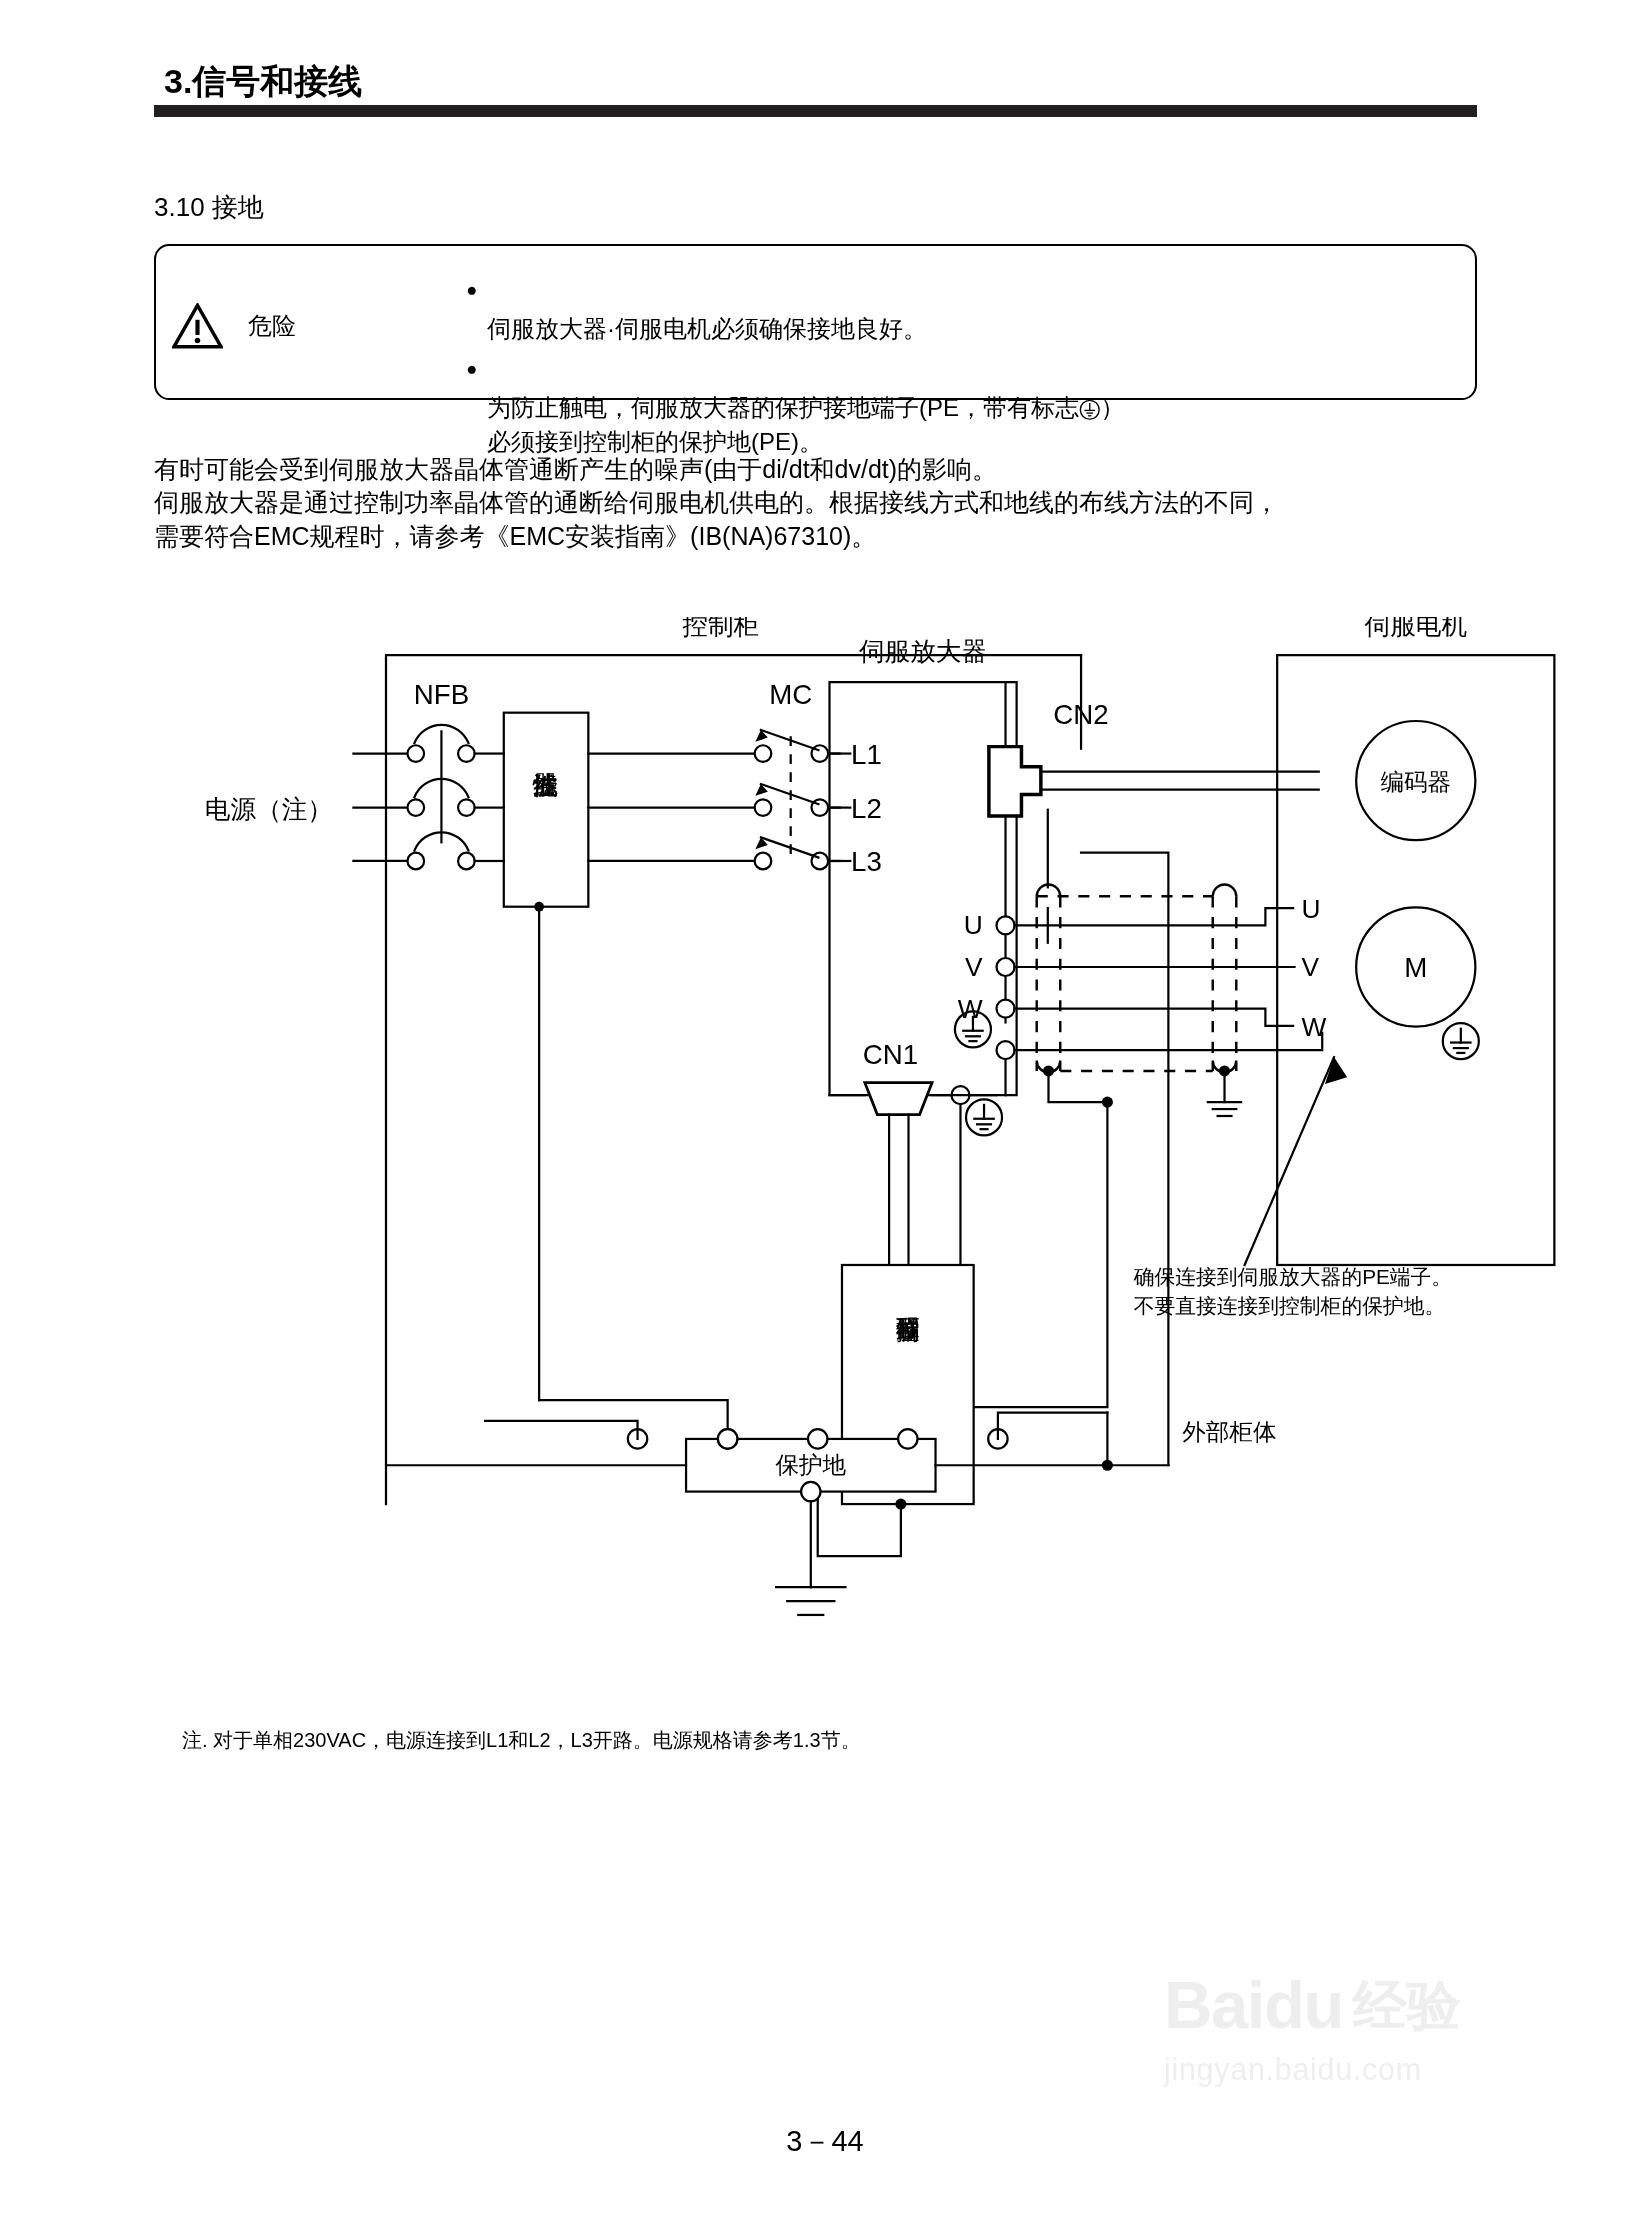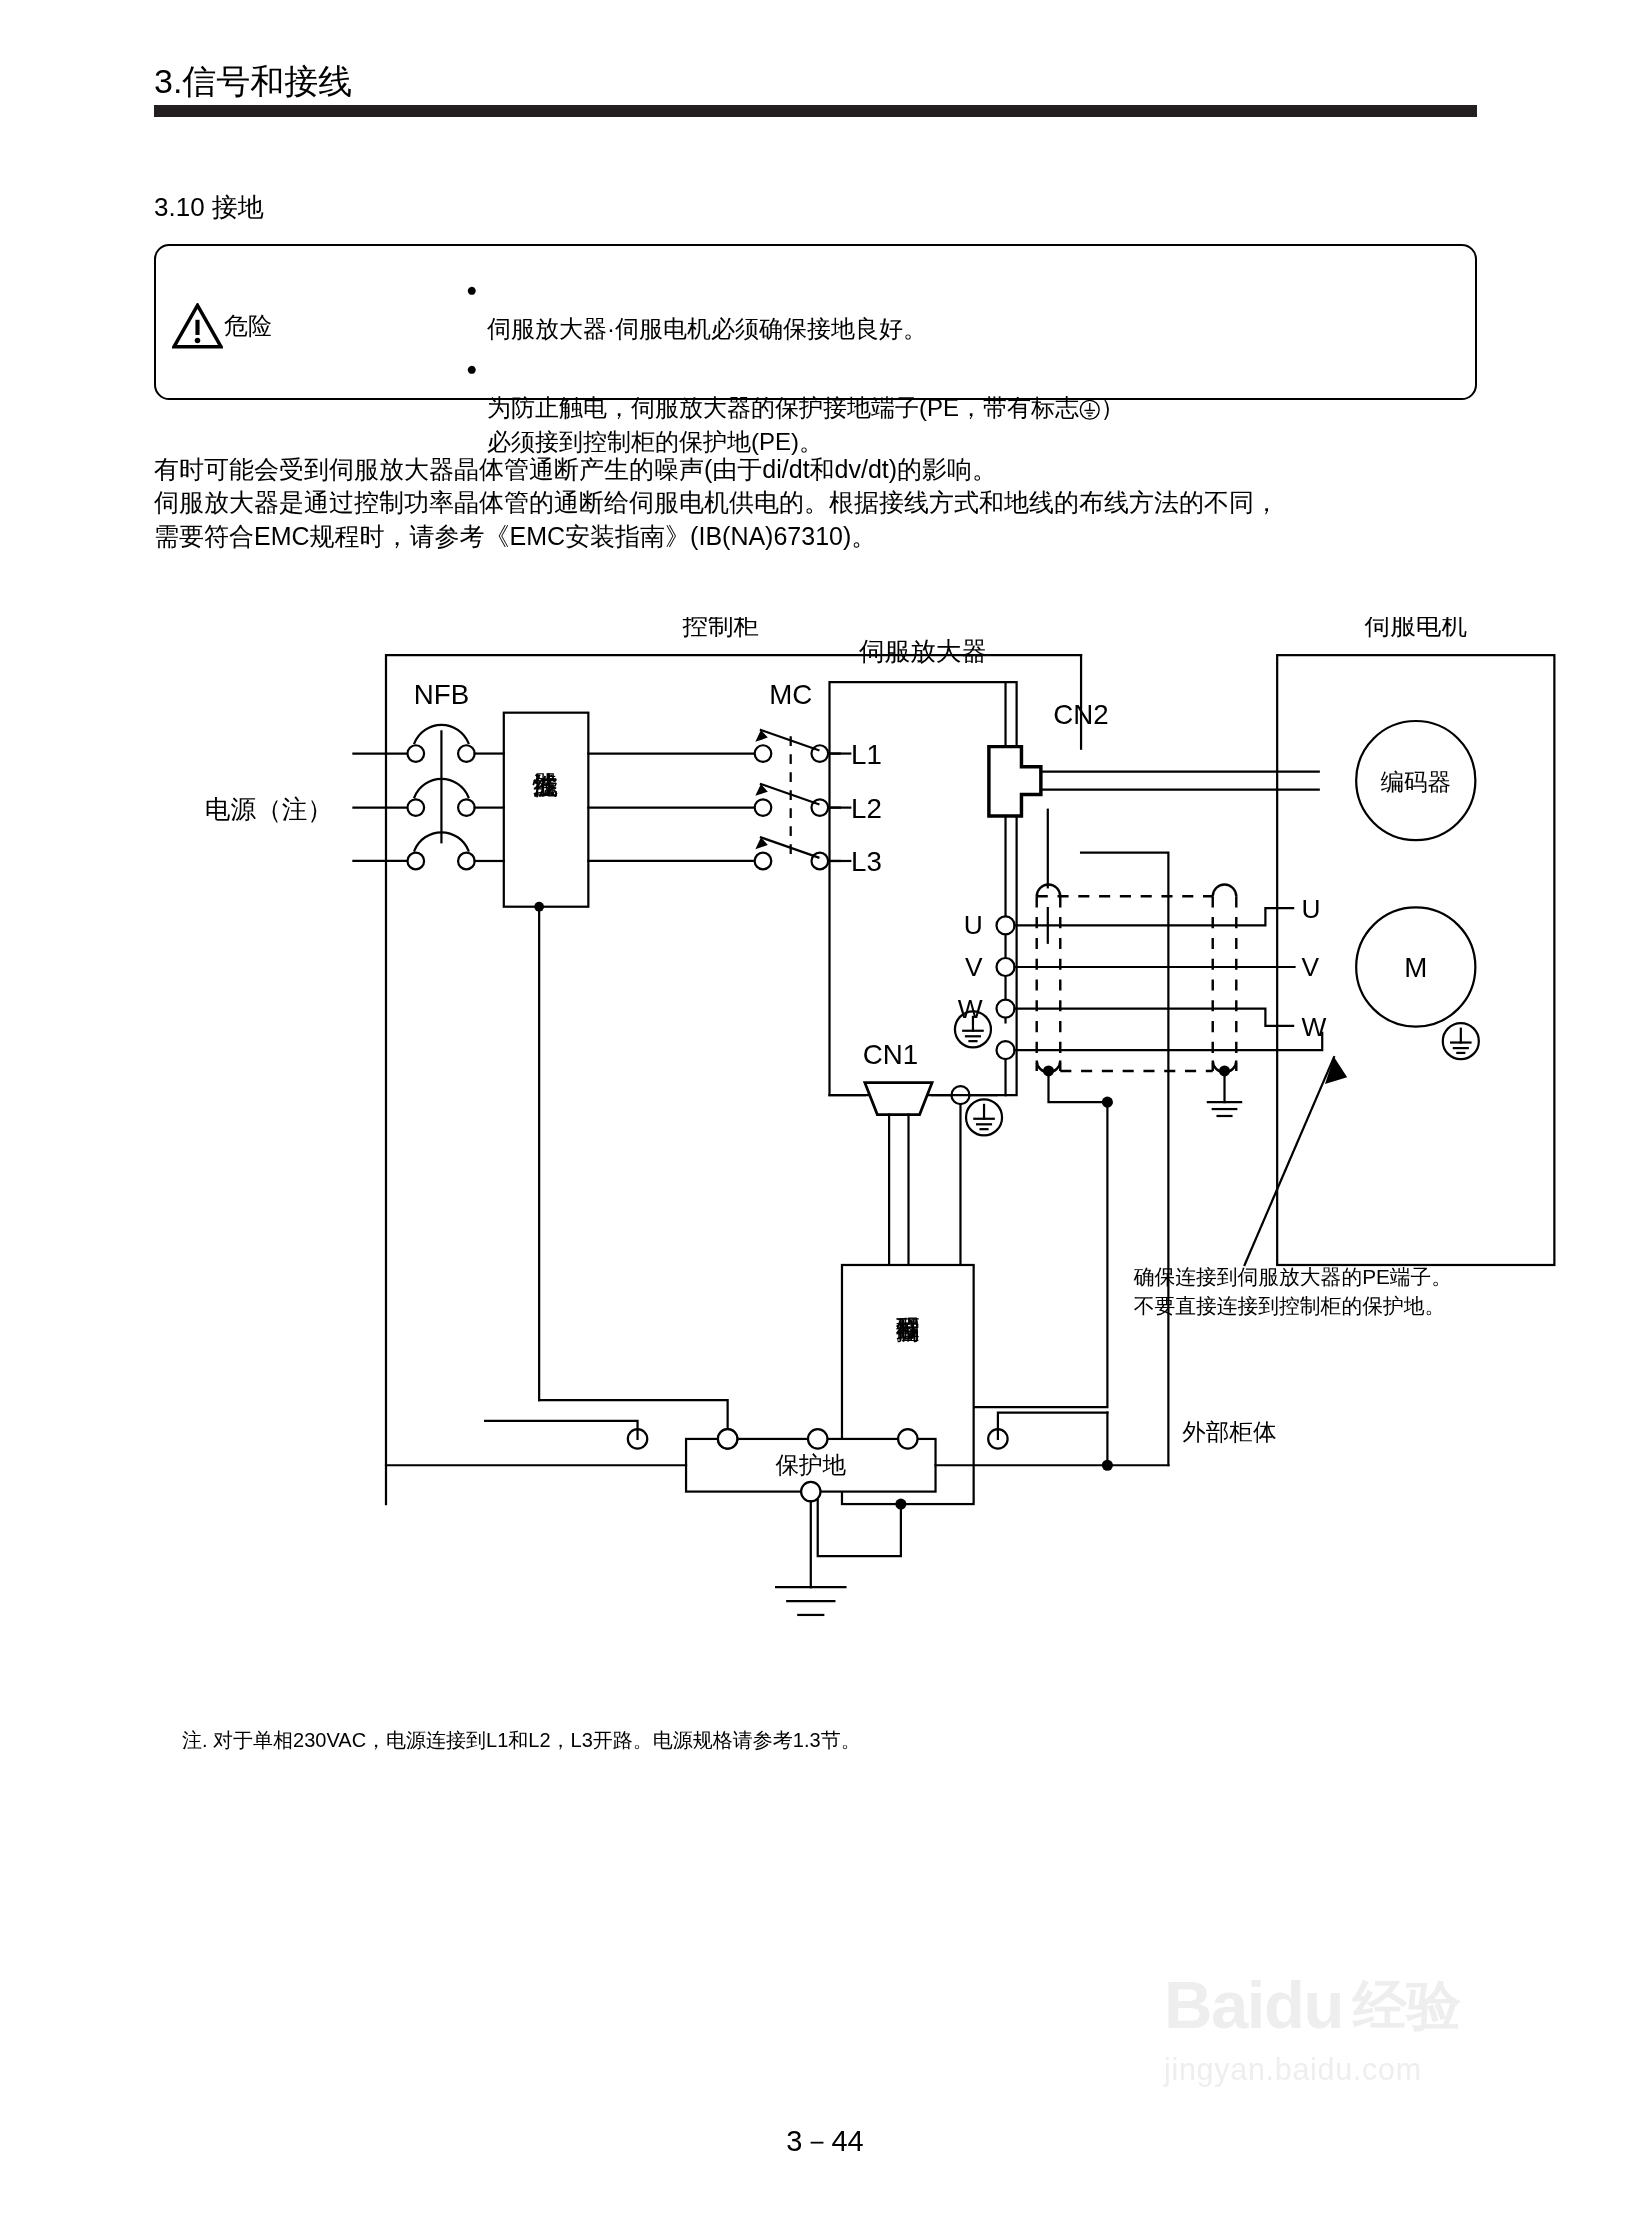--- a/index.html
+++ b/index.html
@@ -4,39 +4,39 @@
 <style>
   html, body { margin:0; padding:0; background:#ffffff; }
   body {
     width:1650px; height:2239px; position:relative; overflow:hidden;
     font-family:"Liberation Sans","DejaVu Sans",sans-serif; color:#000;
   }
   .page { position:absolute; inset:0; }
 
   
   .hdr-title {
-    position:absolute; left:154px; top:59px;
-    font-size:34px; font-weight:normal; letter-spacing:0px;
+    position:absolute; left:164px; top:59px;
+    font-size:34px; font-weight:bold; letter-spacing:0px;
   }
   .hdr-rule {
     position:absolute; left:154px; top:105px; width:1323px; height:11.8px;
     background:#231f20;
   }
 
   
   .sec-head { position:absolute; left:154px; top:190px; font-size:26px; }
 
   
   .danger-box {
     position:absolute; left:154px; top:244px; width:1323px; height:156px;
     border:2.8px solid #000; border-radius:15.2px; box-sizing:border-box;
   }
   .danger-left {
     position:absolute; left:172px; top:291px; width:229px; height:69px;
-    display:flex; align-items:center; gap:1px;
+    display:flex; align-items:center; gap:25px;
   }
   .tri-icon { width:51px; height:46px; }
   .danger-word { font-size:24px; }
   .danger-list {
     position:absolute; left:466px; top:272px; width:970px;
     font-size:24px; line-height:1.43;
   }
   .danger-item { display:flex; align-items:flex-start; margin-bottom:4.2px; }
   .bullet { font-size:18.7px; line-height:35px; margin-right:9.7px; }
   .danger-item .txt { flex:1;margin-top:40px; }

